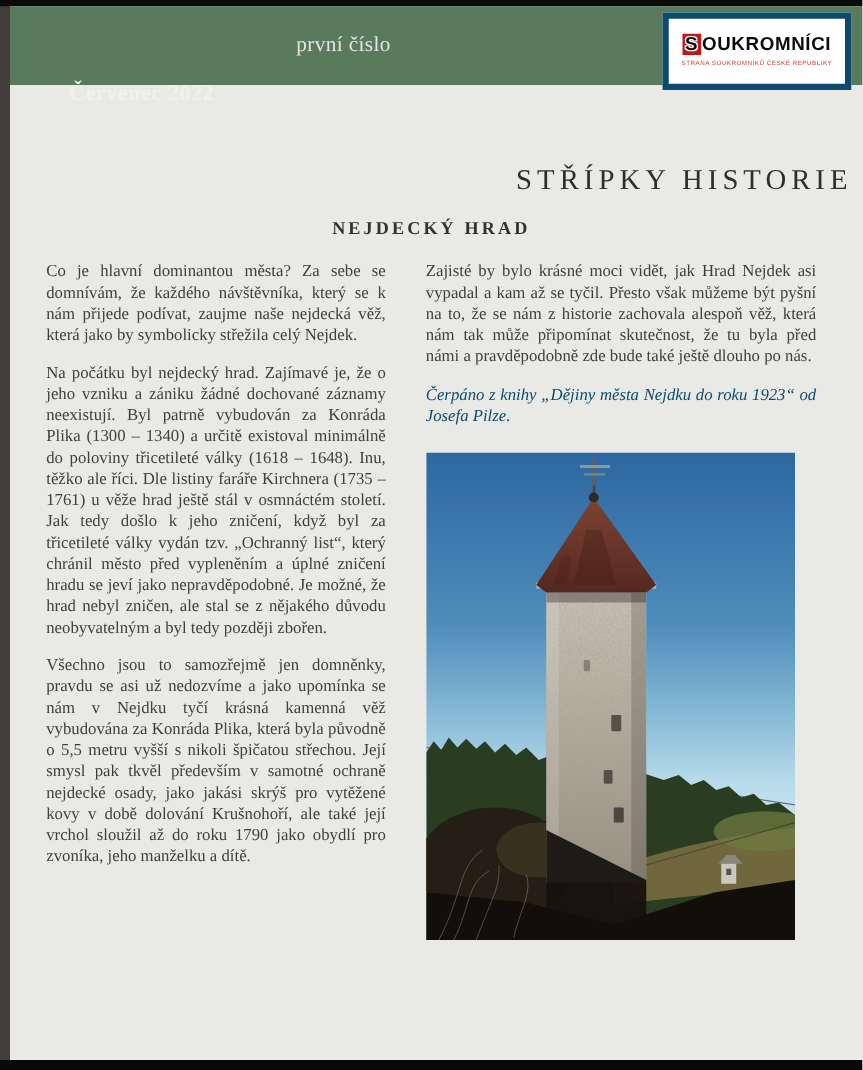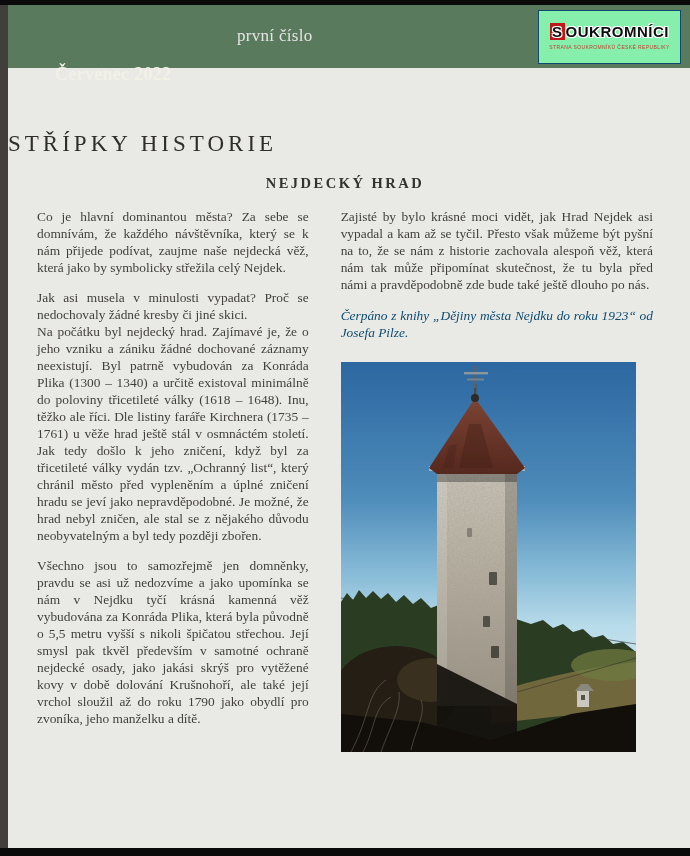--- a/index.html
+++ b/index.html
@@ -20,39 +20,39 @@
   .masthead-date{
     position:absolute;left:47px;top:19px;
     color:#f3f1e6;font-size:18px;font-weight:bold;letter-spacing:.3px;margin-top:40px;
   }
   .masthead-issue{
     position:absolute;left:229px;top:21px;
     color:#e5e5e5;font-size:17px;letter-spacing:.3px;text-align:right;
   }
   .logo{
     position:absolute;right:9px;top:5px;width:141px;height:52px;
-    background:#86efac;border:1px solid #0c4a6e;
+    background:#ffffff;border:5px solid #0c4a6e;
     display:flex;flex-direction:column;align-items:center;justify-content:center;
     font-family:"Liberation Sans", sans-serif;
   }
   .logo-title{
     font-weight:bold;font-size:15px;letter-spacing:.5px;color:#0d0d0d;
     text-shadow:-1px -1px 0 #fff,1px -1px 0 #fff,-1px 1px 0 #fff,1px 1px 0 #fff;
     line-height:1.1;
   }
   .logo-title .logo-s{
     background:#c01818;color:#0d0d0d;padding:0 2px;margin-right:1px;
   }
   .logo-tagline{
     font-size:5px;color:#bf4030;letter-spacing:.4px;margin-top:3px;white-space:nowrap;
   }
 
   .article-title{
     position:absolute;left:8px;top:131px;width:674px;
-    text-align:left;font-size:23px;letter-spacing:4px;color:#2f2e2b;
+    text-align:right;font-size:23px;letter-spacing:4px;color:#2f2e2b;
   }
   .article-subtitle{
     position:absolute;left:8px;top:175px;width:674px;
     text-align:center;font-size:14.5px;font-weight:bold;letter-spacing:2.5px;color:#33322f;
   }
 
   .columns{
     position:absolute;left:37px;top:208px;width:616px;
     display:flex;gap:32px;
   }
@@ -81,21 +81,20 @@
     <div class="logo-tagline">STRANA SOUKROMNÍKŮ ČESKÉ REPUBLIKY</div>
   </div>
 </div>
 
 <div class="article-title">STŘÍPKY HISTORIE</div>
 <div class="article-subtitle">NEJDECKÝ HRAD</div>
 
 <div class="columns">
   <div class="col">
     <p class="gap">Co je hlavní dominantou města? Za sebe se domnívám, že každého návštěvníka, který se k nám přijede podívat, zaujme naše nejdecká věž, která jako by symbolicky střežila celý Nejdek.</p>
-    <p>Jak asi musela v minulosti vypadat? Proč se nedochovaly žádné kresby či jiné skici.</p>
     <p class="gap">Na počátku byl nejdecký hrad. Zajímavé je, že o jeho vzniku a zániku žádné dochované záznamy neexistují. Byl patrně vybudován za Konráda Plika (1300 – 1340) a určitě existoval minimálně do poloviny třicetileté války (1618 – 1648). Inu, těžko ale říci. Dle listiny faráře Kirchnera (1735 – 1761) u věže hrad ještě stál v osmnáctém století. Jak tedy došlo k jeho zničení, když byl za třicetileté války vydán tzv. „Ochranný list“, který chránil město před vypleněním a úplné zničení hradu se jeví jako nepravděpodobné. Je možné, že hrad nebyl zničen, ale stal se z nějakého důvodu neobyvatelným a byl tedy později zbořen.</p>
     <p>Všechno jsou to samozřejmě jen domněnky, pravdu se asi už nedozvíme a jako upomínka se nám v Nejdku tyčí krásná kamenná věž vybudována za Konráda Plika, která byla původně o 5,5 metru vyšší s nikoli špičatou střechou. Její smysl pak tkvěl především v samotné ochraně nejdecké osady, jako jakási skrýš pro vytěžené kovy v době dolování Krušnohoří, ale také její vrchol sloužil až do roku 1790 jako obydlí pro zvoníka, jeho manželku a dítě.</p>
   </div>
   <div class="col col-right">
     <p>Zajisté by bylo krásné moci vidět, jak Hrad Nejdek asi vypadal a kam až se tyčil. Přesto však můžeme být pyšní na to, že se nám z historie zachovala alespoň věž, která nám tak může připomínat skutečnost, že tu byla před námi a pravděpodobně zde bude také ještě dlouho po nás.</p>
     <p class="citation">Čerpáno z knihy „Dějiny města Nejdku do roku 1923“ od Josefa Pilze.</p>
 
     <svg class="photo" viewBox="0 0 295 390" xmlns="http://www.w3.org/2000/svg">
       <defs>
         <linearGradient id="skyG" x1="0" y1="0" x2="0" y2="1">

